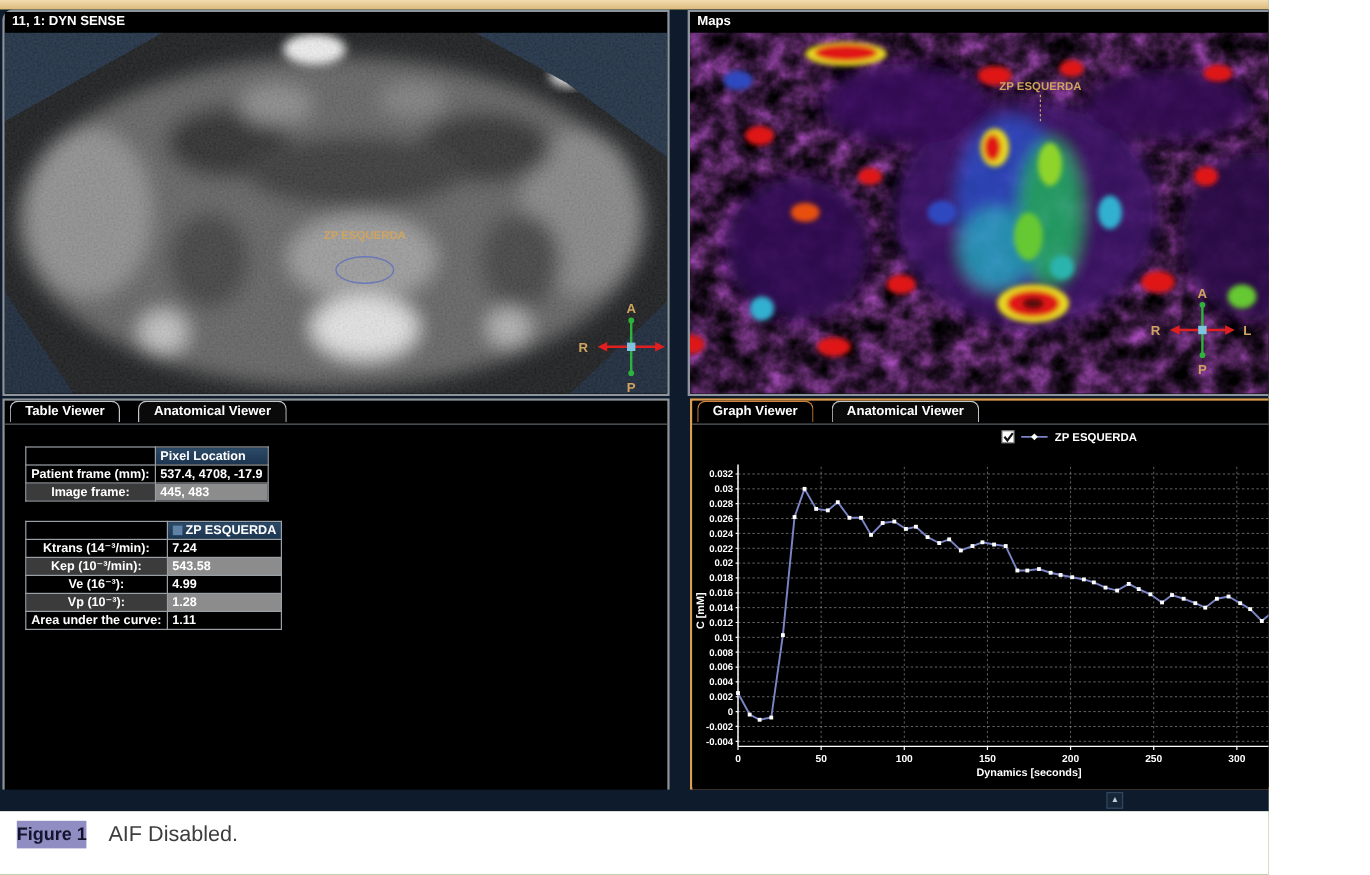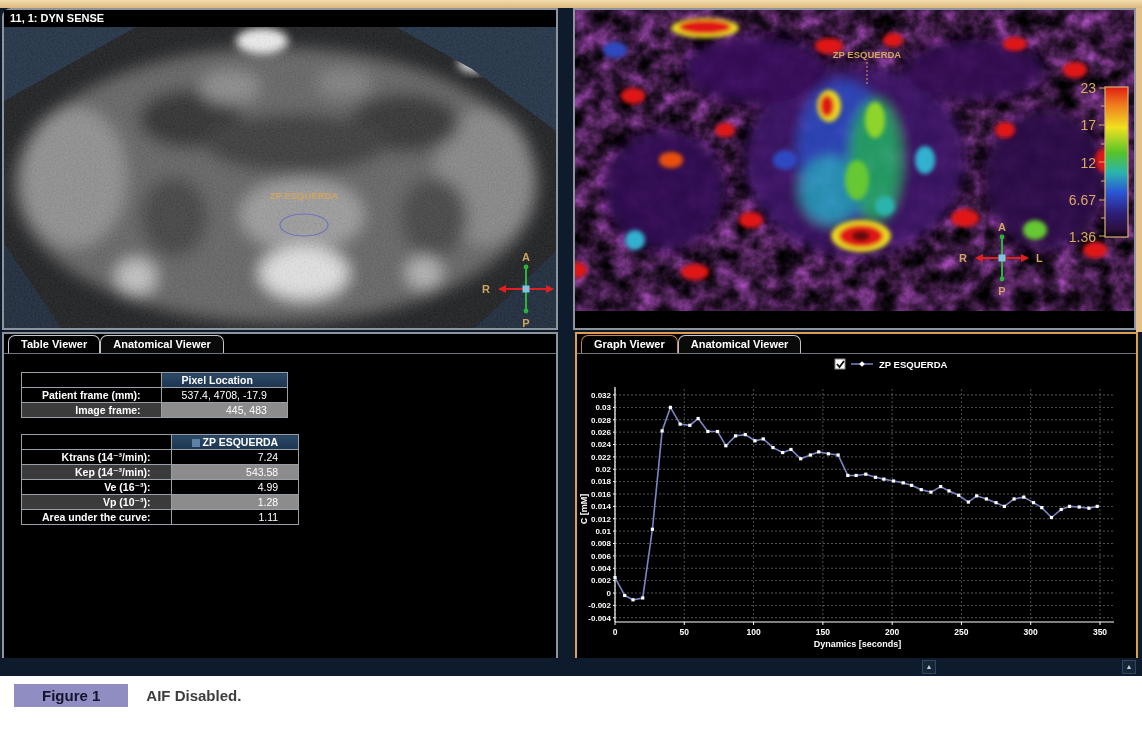--- a/index.html
+++ b/index.html
@@ -1,17 +1,17 @@
 <!DOCTYPE html>
 <html><head>
 <meta charset="utf-8">
 <style>
   html,body{margin:0;padding:0;background:#ffffff;}
   *{box-sizing:border-box;font-family:"Liberation Sans","DejaVu Sans",sans-serif;}
-  .screen{position:relative;width:1142px;height:729px;background:#4d7c0f;overflow:hidden;}
+  .screen{position:relative;width:1057px;height:729px;background:#4d7c0f;overflow:hidden;}
   .top-strip{position:absolute;left:0;top:0;width:1142px;height:8px;
     background:linear-gradient(#f2dcae,#dcb87c);}
   .right-strip{position:absolute;left:1136px;top:8px;width:6px;height:324px;
     background:linear-gradient(90deg,#e8c econ896,#dcb87c);background:#e3c089;}
   .app-area{position:absolute;left:0;top:8px;width:1142px;height:668px;background:#0d1b2c;}
 
   
   .panel{position:absolute;background:#000;}
   .gray-border{border:2px solid #8d949c;}
   .orange-border{border:2px solid #dd9e52;}
@@ -21,50 +21,50 @@
   .mri-panel{left:2px;top:0px;width:556px;height:322px;border-top-left-radius:9px;}
   .maps-panel{left:573px;top:0px;width:563px;height:322px;}
   .table-panel{left:2px;top:324px;width:556px;height:330px;}
   .graph-panel{left:575px;top:324px;width:563px;height:328px;}
 
   .img-area{position:relative;width:100%;height:calc(100% - 17px);overflow:hidden;background:#000;}
   .img-area svg{display:block;}
 
   
   .tab-strip{height:20px;background:#000;border-bottom:1px solid #6e757d;
-    display:flex;align-items:center;padding-left:4px;gap:0;}
+    display:flex;align-items:flex-start;padding-left:4px;gap:15px;}
   .tab{height:18px;line-height:16px;padding:0 12px;color:#fff;font-size:11px;font-weight:bold;
     background:#0a0a0a;border:1px solid #c2c6cb;border-bottom:none;
     border-radius:7px 7px 0 0;white-space:nowrap;}
   .tab.active{background:#000;}
   .tab.active-orange{border-color:#d08038;}
 
   
   .tv-content{position:relative;width:100%;height:calc(100% - 20px);background:#000;}
   table.data-tbl{border-collapse:collapse;font-size:10.5px;color:#fff;table-layout:fixed;}
-  table.data-tbl td{border:1px solid #9aa0a8;padding:1px 20px;height:13px;white-space:nowrap;overflow:hidden;}
-  td.lbl{width:100px;font-weight:bold;text-align:right;background:#000;}
-  td.val{width:90px;font-weight:normal;text-align:right;background:#000;}
+  table.data-tbl td{border:1px solid #9aa0a8;padding:1px 4px;height:13px;white-space:nowrap;overflow:hidden;}
+  td.lbl{width:100px;font-weight:bold;text-align:center;background:#000;}
+  td.val{width:90px;font-weight:bold;background:#000;}
   tr.alt td.lbl{background:#3b3b3b;}
   tr.alt td.val{background:#8c8c8c;}
   td.hdr{background:linear-gradient(#2c4a66,#1c3450);font-weight:bold;text-align:left;color:#fff;}
   td.empty{background:#000;border:1px solid #9aa0a8;}
   .sq{display:inline-block;width:8px;height:8px;background:#5d82a6;margin-right:3px;vertical-align:-1px;}
   #tbl1{position:absolute;left:17px;top:18px;}
   #tbl2{position:absolute;left:17px;top:80px;}
 
   
   .status-strip{position:absolute;left:0;top:650px;width:1142px;height:18px;background:#0d1b2c;}
   .scroll-btn{position:absolute;top:2px;width:14px;height:14px;background:#152638;
     border:1px solid #32475e;color:#c7ced6;font-size:7px;line-height:12px;text-align:center;padding:0;}
   .footer{position:absolute;left:0;top:676px;width:1142px;height:53px;background:#fff;}
   .caption{position:absolute;left:14px;top:8px;display:flex;align-items:center;gap:18px;}
   .fig-badge{background:#8f8dc1;color:#14142e;font-weight:bold;font-size:15px;
-    padding:3px 28px;}
-  .fig-text{color:#3d3d3d;font-size:15px;font-weight:bold;}
+    padding:3px 0;}
+  .fig-text{color:#3d3d3d;font-size:18px;}
 
   
   .tan{fill:#cfa45f;}
 </style>
 </head>
 <body>
 
 <div class="screen">
   <div class="top-strip"></div>
 
@@ -130,20 +130,21 @@
             <text x="522" y="234" text-anchor="middle" class="tan">A</text>
             <text x="522" y="300" text-anchor="middle" class="tan">P</text>
             <text x="486" y="266" text-anchor="end" class="tan">R</text>
             <text x="556" y="266" text-anchor="start" class="tan">L</text>
           </g>
         </svg>
       </div>
     </div>
 
     <div class="panel maps-panel gray-border">
+      <div class="title-bar">Maps</div>
       <div class="img-area">
         <svg width="559" height="302" viewBox="0 0 559 302">
           <defs>
             <filter id="ptx" x="0" y="0" width="100%" height="100%">
               <feTurbulence type="fractalNoise" baseFrequency="0.05" numOctaves="4" seed="11"></feTurbulence>
               <feColorMatrix type="matrix" values="0.55 0 0 0 0  0.10 0 0 0 0  0.70 0 0 0 0  1.3 0 0 0 -0.25"></feColorMatrix>
             </filter>
             <filter id="mblur6">
                 <feGaussianBlur stdDeviation="6"></feGaussianBlur>
               </filter>
@@ -273,21 +274,21 @@
           <tbody>
               <tr>
             <td class="empty"></td>
             <td class="hdr"><span class="sq"></span><span>ZP ESQUERDA</span></td>
           </tr>
           <tr>
             <td class="lbl">Ktrans (14⁻³/min):</td>
             <td class="val">7.24</td>
           </tr>
           <tr class="alt">
-            <td class="lbl">Kep (14⁻³/min):</td>
+            <td class="lbl">Kep (10⁻³/min):</td>
             <td class="val">543.58</td>
           </tr>
           <tr>
             <td class="lbl">Ve (16⁻³):</td>
             <td class="val">4.99</td>
           </tr>
           <tr class="alt">
             <td class="lbl">Vp (10⁻³):</td>
             <td class="val">1.28</td>
           </tr>

